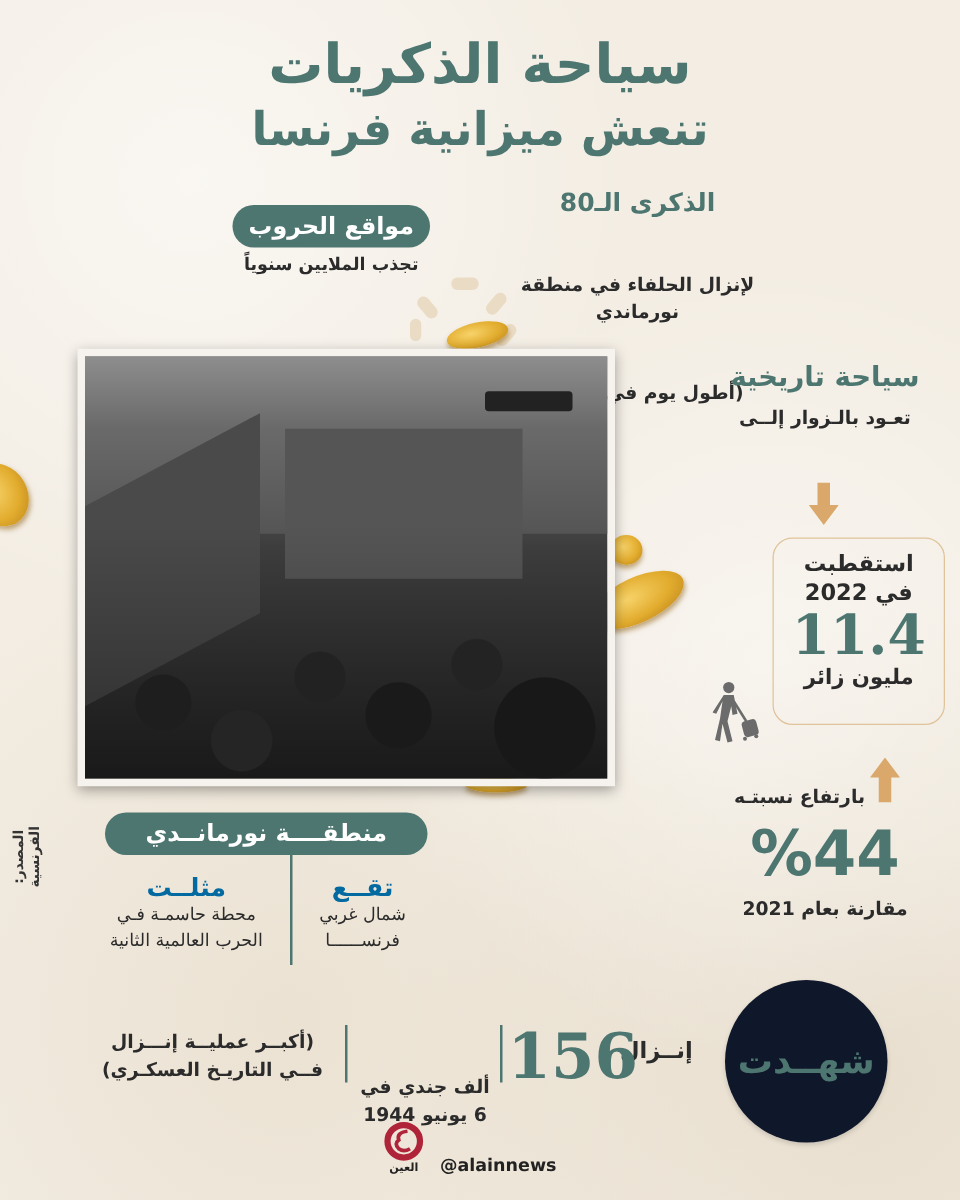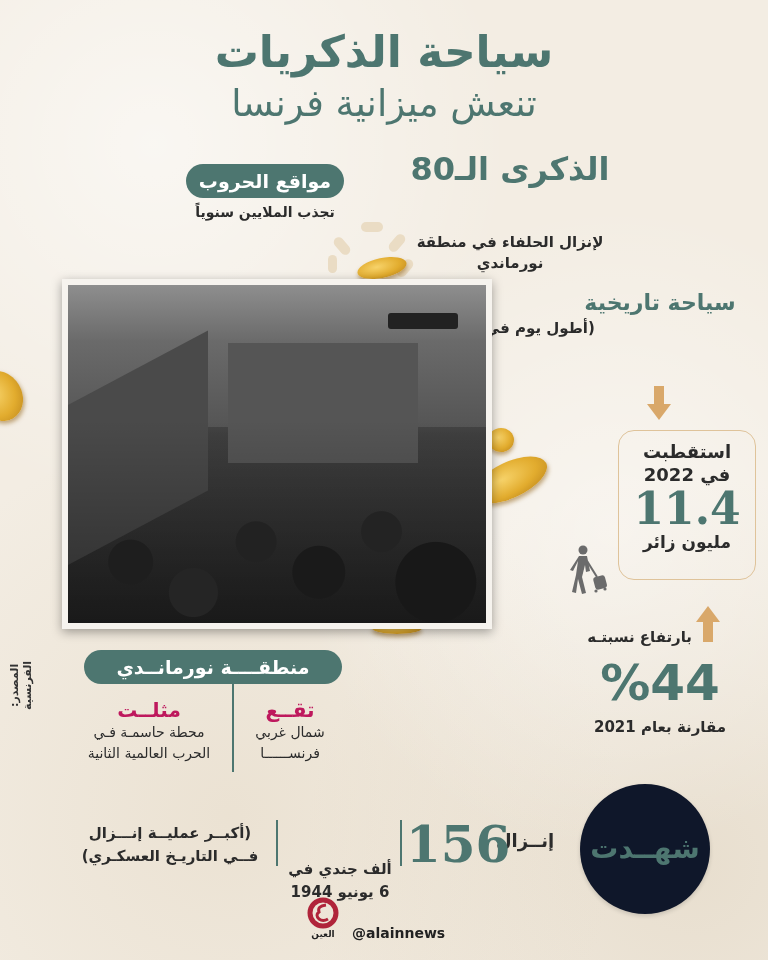--- a/index.html
+++ b/index.html
@@ -15,25 +15,25 @@
       radial-gradient(circle at 90% 90%, rgba(215,200,175,0.4) 0, rgba(215,200,175,0) 35%);
     color: #2b2b2b;
   }
   .abs { position: absolute; }
   .title-1 {
     top: 28px; left: 0; width: 768px; text-align: center;
     font-size: 44px; font-weight: bold; color: #4d7670; line-height: 1.1;
   }
   .title-2 {
     top: 84px; left: 0; width: 768px; text-align: center;
-    font-size: 37px; font-weight: normal; color: #4d7670; line-height: 1.1;
+    font-size: 37px; font-weight: bold; color: #4d7670; line-height: 1.1;
   }
   
   .anniv { top: 150px; left: 390px; width: 240px; text-align: center; }
-  .anniv h2 { font-size: 32px; color: #4d7670; font-weight: bold; line-height: 1.2; }
+  .anniv h2 { font-size: 20px; color: #4d7670; font-weight: bold; line-height: 1.2; }
   .anniv p { font-size: 15px; font-weight: bold; color: #2b2b2b; line-height: 1.4; margin-top: 44px; }
   
   .pill {
     background: #4d7670; color: #fff; font-weight: bold;
     border-radius: 18px; text-align: center;
   }
   .war-pill { top: 164px; left: 186px; width: 158px; height: 34px; font-size: 19px; line-height: 34px; }
   .war-sub { top: 204px; left: 186px; width: 158px; text-align: center; font-size: 14px; font-weight: bold; }
   
   .photo {
@@ -78,21 +78,21 @@
   .box .num { font-size: 44px; font-weight: bold; color: #4d7670; font-family: "DejaVu Serif", serif; line-height: 1.05; }
   .box .l3 { font-size: 17px; font-weight: bold; }
   .walker { top: 545px; left: 570px; width: 40px; height: 50px; }
   .arrow-up { top: 606px; left: 696px; width: 24px; height: 36px; }
   .rise-label { top: 628px; left: 580px; width: 112px; text-align: right; font-size: 15px; font-weight: bold; }
   .pct { top: 654px; left: 590px; width: 140px; text-align: center; font-size: 50px; font-weight: bold; color: #4d7670; font-family: "DejaVu Sans", sans-serif; }
   .compare { top: 718px; left: 580px; width: 160px; text-align: center; font-size: 15px; font-weight: bold; }
   
   .norm-pill { top: 650px; left: 84px; width: 258px; height: 34px; font-size: 19px; line-height: 34px; }
   .vline { background: #4d7670; width: 2px; }
-  .col-title { font-size: 20px; font-weight: bold; color: #be185d; text-align: center; }
+  .col-title { font-size: 20px; font-weight: bold; color: #0369a1; text-align: center; }
   .col-body { font-size: 14px; line-height: 1.5; text-align: center; color: #2b2b2b; }
   .source { top: 640px; left: 8px; width: 40px; height: 90px; writing-mode: vertical-rl; transform: rotate(180deg); font-size: 11px; font-weight: bold; color: #333; text-align: center; }
   
   .witness { top: 784px; left: 580px; width: 130px; height: 130px; border-radius: 50%; background: #0f172a; box-shadow: 0 2px 4px rgba(0,0,0,0.15); text-align: center; line-height: 130px; font-size: 28px; font-weight: bold; color: #4d7670; }
   .landing-word { top: 830px; left: 496px; font-size: 18px; font-weight: bold; }
   .big156 { top: 815px; left: 406px; font-size: 50px; font-weight: bold; color: #4d7670; font-family: "DejaVu Serif", serif; }
   .sep { top: 820px; height: 46px; }
   .troops { top: 822px; left: 284px; width: 112px; text-align: center; font-size: 15px; font-weight: bold; line-height: 1.55; margin-top: 36px; }
   .biggest { top: 822px; left: 70px; width: 200px; text-align: center; font-size: 15px; font-weight: bold; line-height: 1.55; }
   .logo { top: 897px; left: 305px; width: 36px; height: 46px; }
@@ -128,20 +128,21 @@
 <div class="abs photo">
   <div class="sea"></div>
   <div class="boat"></div>
   <div class="ramp"></div>
   <div class="wall-l"></div>
   <div class="crowd"></div>
 </div>
 
 <div class="abs hist-title">سياحة تاريخية</div>
 <div class="abs hist-body">
+  <div>تعـود بالـزوار إلــى</div>
 </div>
 <svg class="abs arrow-down" viewBox="0 0 24 36">
   <rect x="7" y="0" width="10" height="20" fill="#d9a86a"></rect>
   <polygon points="0,18 24,18 12,34" fill="#d9a86a"></polygon>
 </svg>
 
 <div class="abs box">
   <div class="l1">
     <div>استقطبت</div>
     <div>في 2022</div>

